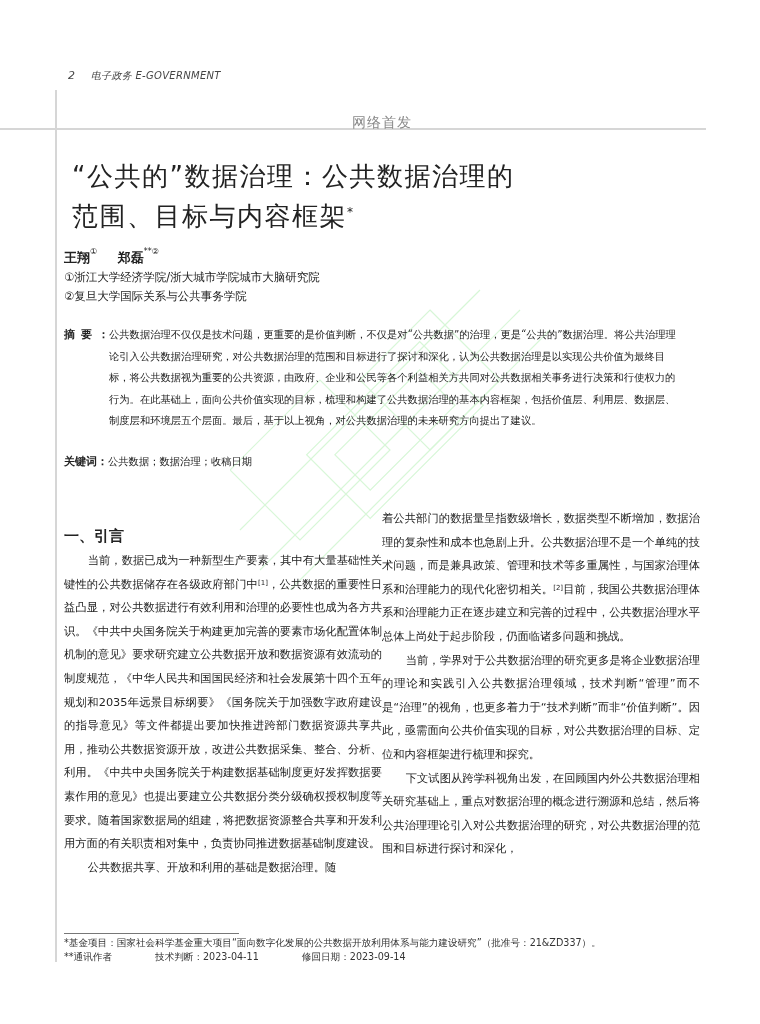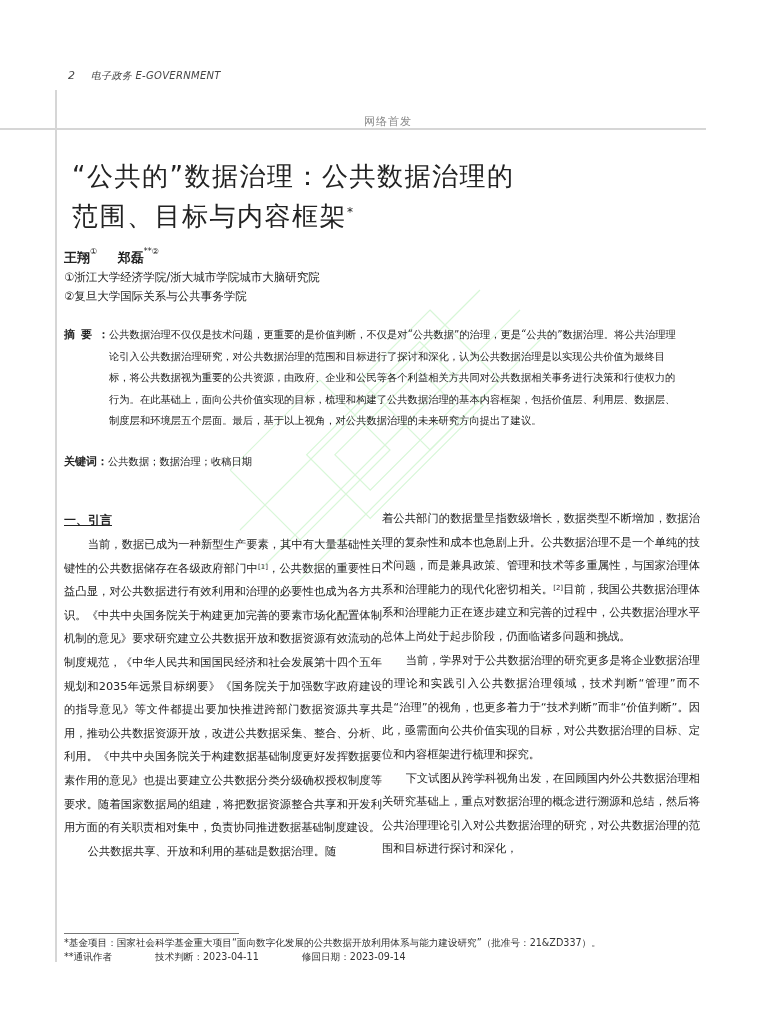--- a/index.html
+++ b/index.html
@@ -4,38 +4,38 @@
 <style>
   html, body { margin: 0; padding: 0; }
   body {
     width: 760px; height: 1024px; background: #ffffff; position: relative; overflow: hidden;
     font-family: "DejaVu Sans", "Liberation Sans", sans-serif; color: #1a1a1a;
   }
   .vline { position: absolute; left: 55px; top: 90px; width: 2px; height: 872px; background: #d6d6d6; }
   .hline { position: absolute; left: 0; top: 128px; width: 706px; height: 2px; background: #d6d6d6; }
   .running-head { position: absolute; left: 68px; top: 69px; font-size: 10px; color: #444; letter-spacing: 0.3px; font-style: italic; }
   .running-head .pg { margin-right: 12px; font-size: 11px; }
-  .online-first { position: absolute; left: 364px; top: 114px; font-size: 11px; color: #888; letter-spacing: 1px; }
+  .online-first { position: absolute; left: 352px; top: 114px; font-size: 14px; color: #888; letter-spacing: 1px; }
   .title { position: absolute; left: 64px; top: 148px; font-size: 26px; line-height: 40px; color: #222; font-weight: normal; letter-spacing: 1.5px; }
   .title sup { font-size: 12px; vertical-align: top; position: relative; top: -4px; }
   .authors { position: absolute; left: 64px; top: 249px; font-size: 13px; font-weight: bold; color: #222; }
   .authors sup { font-size: 8px; font-weight: normal; vertical-align: top; position: relative; top: -2px; }
   .authors .a2 { margin-left: 16px; }
   .affil { position: absolute; left: 64px; font-size: 11.5px; color: #222; }
   .abstract { position: absolute; left: 64px; top: 324px; width: 618px; font-family: "DejaVu Serif", "Liberation Serif", serif; font-size: 10.3px; line-height: 21.6px; color: #222; }
   .abstract .lbl { position: absolute; left: 0; top: 0; font-family: "DejaVu Sans", sans-serif; font-weight: bold; font-size: 11px; letter-spacing: 6px; }
   .abstract .txt { margin-left: 45px; text-indent: 0; }
   .keywords { position: absolute; left: 64px; top: 454px; font-size: 10.3px; font-family: "DejaVu Serif", serif; color: #222; }
   .keywords .lbl { font-family: "DejaVu Sans", sans-serif; font-weight: bold; font-size: 11px; }
   .col { position: absolute; width: 318px; font-size: 11.3px; line-height: 23.6px; color: #222; text-align: justify; }
   .col p { margin: 0; }
   .col .ind { text-indent: 2.1em; }
   .col-left { left: 64px; top: 508px; }
   .col-right { left: 382px; top: 507px; }
-  .sec-head { font-weight: bold; font-size: 12px; line-height: 24px; margin: 0 0 1px 0; text-decoration: underline; }
+  .sec-head { font-weight: bold; font-size: 15px; line-height: 24px; margin: 16px 0 1px 0; }
   sup.ref { font-size: 7px; vertical-align: top; position: relative; top: -1px; }
   .fn-rule { position: absolute; left: 64px; top: 933px; width: 175px; height: 1px; background: #777; }
   .footnotes { position: absolute; left: 64px; top: 936px; font-size: 9.6px; line-height: 13.5px; color: #333; }
   .footnotes .gap { display: inline-block; width: 40px; }
   .watermark { position: absolute; left: 230px; top: 270px; width: 330px; height: 320px; pointer-events: none; opacity: 0.55; }
 </style>
 </head>
 <body>
 
 <div class="vline"></div>

